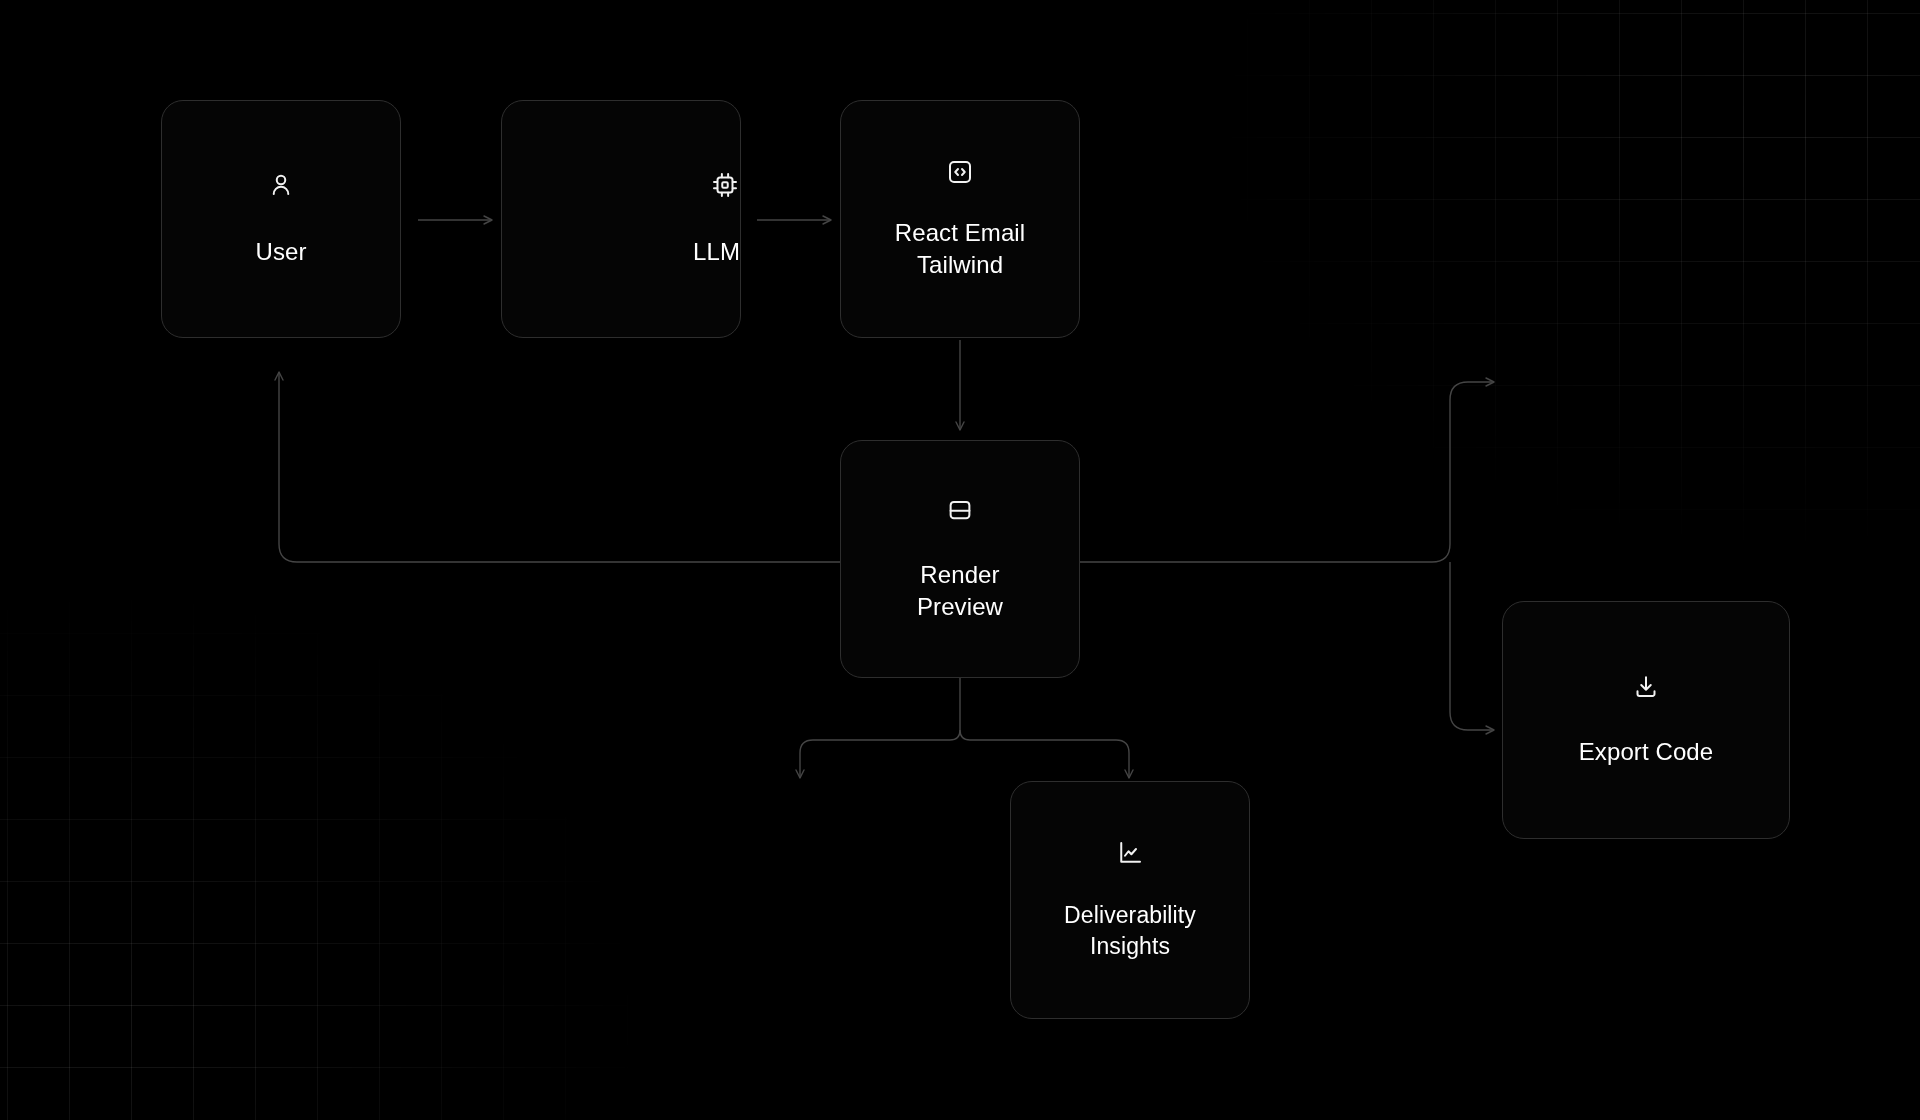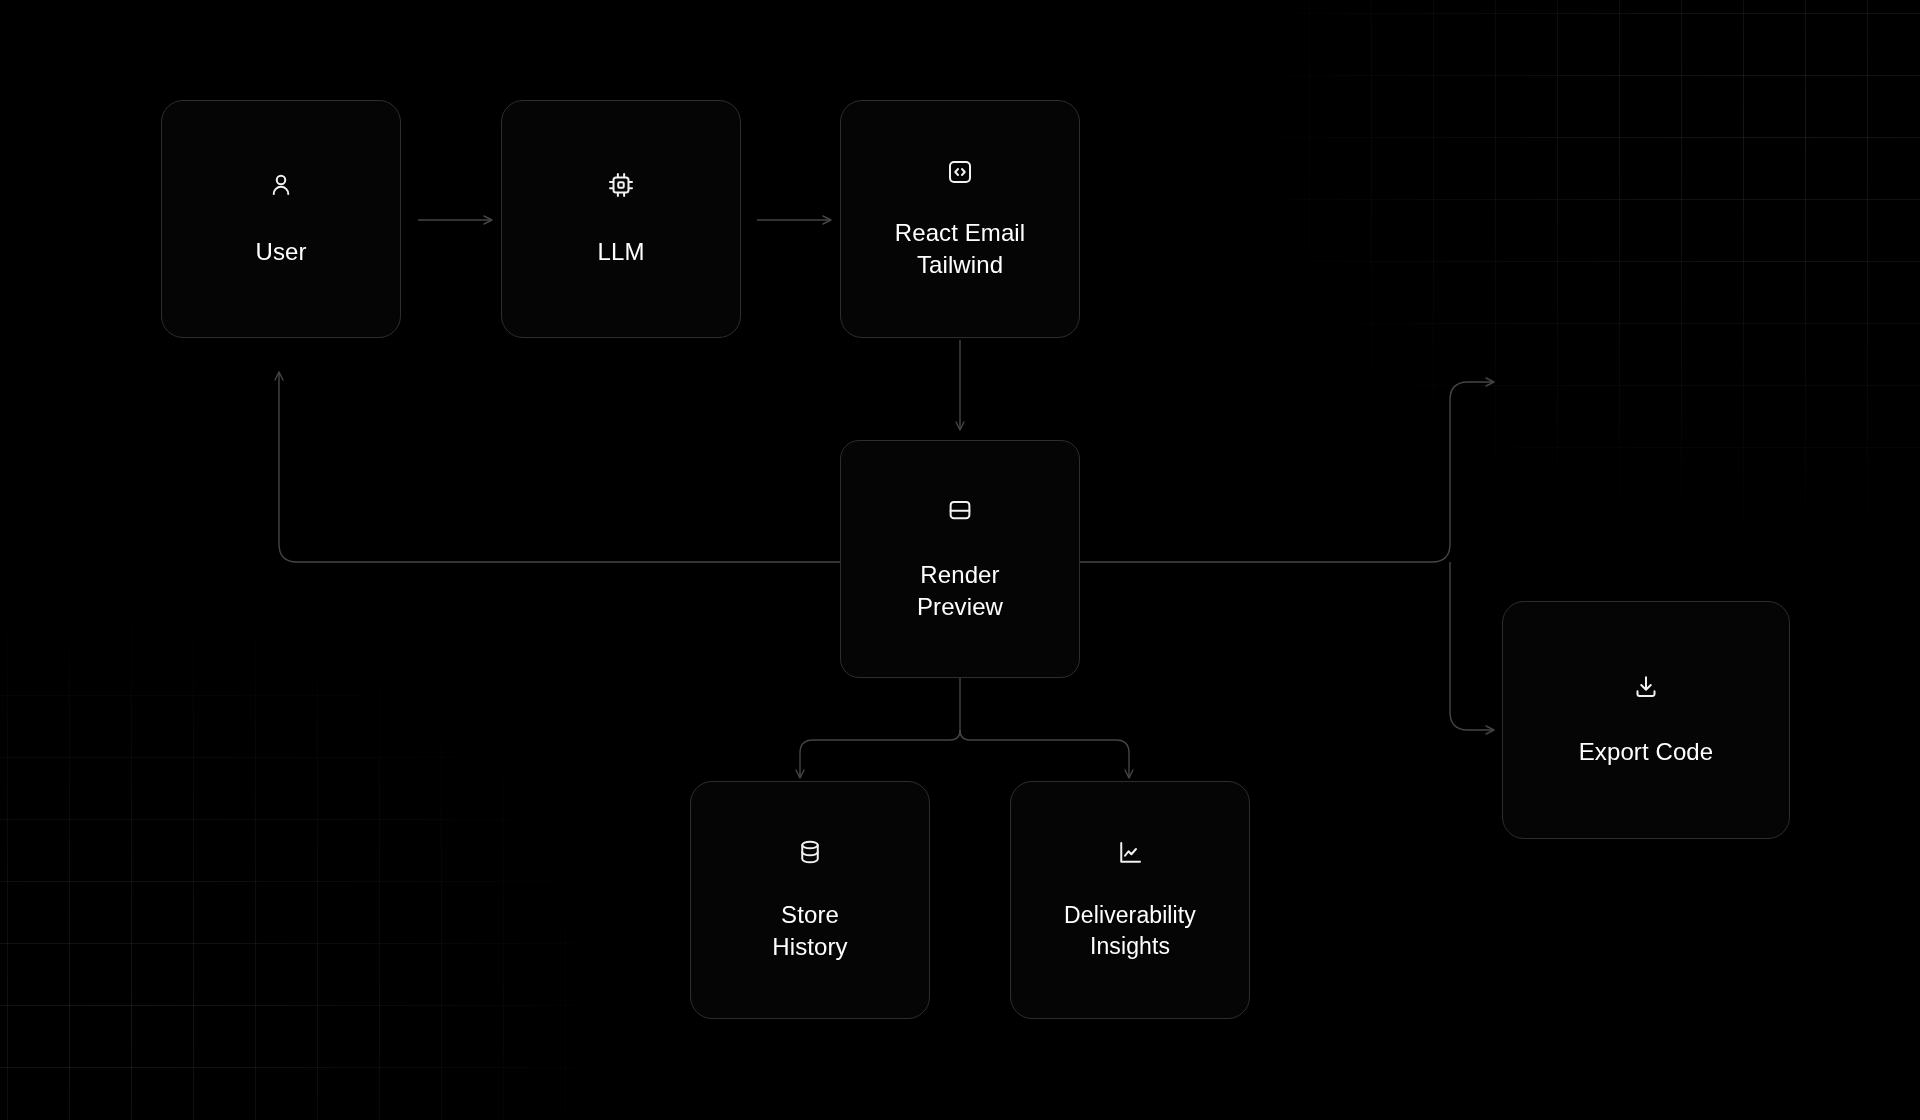--- a/index.html
+++ b/index.html
@@ -119,21 +119,21 @@
   <div class="node" style="left:161px; top:100px; width:240px; height:238px;">
     <span class="node-icon">
       <svg width="30" height="30" viewBox="0 0 24 24" fill="none" stroke="currentColor" stroke-width="1.6" stroke-linecap="round" stroke-linejoin="round">
         <circle cx="12" cy="8" r="3.4"></circle>
         <path d="M6.2 19.2a5.8 5.8 0 0 1 11.6 0"></path>
       </svg>
     </span>
     <div class="node-label">User</div>
   </div>
 
-  <div class="node" style="left:501px; top:100px; width:240px; height:238px;">
+  <div class="node" style="left:501px; top:100px; width:240px; height:238px;align-items:flex-end;">
     <span class="node-icon">
       <svg width="30" height="30" viewBox="0 0 24 24" fill="none" stroke="currentColor" stroke-width="1.6" stroke-linecap="round" stroke-linejoin="round">
         <rect x="6" y="6" width="12" height="12" rx="2"></rect>
         <rect x="9.8" y="9.8" width="4.4" height="4.4" rx="1"></rect>
         <path d="M9.5 3.2v2.6M14.5 3.2v2.6M9.5 18.2v2.6M14.5 18.2v2.6M3.2 9.5h2.6M3.2 14.5h2.6M18.2 9.5h2.6M18.2 14.5h2.6"></path>
       </svg>
     </span>
     <div class="node-label">LLM</div>
   </div>
 
@@ -141,21 +141,21 @@
     <span class="node-icon" style="margin-bottom:30px;">
       <svg width="30" height="30" viewBox="0 0 24 24" fill="none" stroke="currentColor" stroke-width="1.6" stroke-linecap="round" stroke-linejoin="round">
         <rect x="4" y="4" width="16" height="16" rx="3.2"></rect>
         <path d="M10.4 9.6 8.2 12l2.2 2.4M13.6 9.6 15.8 12l-2.2 2.4"></path>
       </svg>
     </span>
     <div class="node-label">React Email
 Tailwind</div>
   </div>
 
-  <div class="node" style="left:840px; top:440px; width:240px; height:238px;border-radius:19px;">
+  <div class="node" style="left:840px; top:440px; width:240px; height:238px;">
     <span class="node-icon" style="margin-bottom:34px;">
       <svg width="30" height="30" viewBox="0 0 24 24" fill="none" stroke="currentColor" stroke-width="1.6" stroke-linecap="round" stroke-linejoin="round">
         <rect x="4.5" y="5.5" width="15" height="13" rx="2.6"></rect>
         <path d="M4.5 12.6h15"></path>
       </svg>
     </span>
     <div class="node-label">Render
 Preview</div>
   </div>
 
@@ -163,31 +163,20 @@
   <div class="node" style="left:1502px; top:601px; width:288px; height:238px;">
     <span class="node-icon" style="margin-bottom:34px;">
       <svg width="30" height="30" viewBox="0 0 24 24" fill="none" stroke="currentColor" stroke-width="1.6" stroke-linecap="round" stroke-linejoin="round">
         <path d="M12 4.2v9.6M8.2 10.4 12 14.2l3.8-3.8"></path>
         <path d="M5.2 15.4v2.2a1.6 1.6 0 0 0 1.6 1.6h10.4a1.6 1.6 0 0 0 1.6-1.6v-2.2"></path>
       </svg>
     </span>
     <div class="node-label">Export Code</div>
   </div>
 
-  <div class="node" style="left:690px; top:781px; width:240px; height:238px;">
-    <span class="node-icon" style="margin-bottom:32px;">
-      <svg width="30" height="30" viewBox="0 0 24 24" fill="none" stroke="currentColor" stroke-width="1.6" stroke-linecap="round" stroke-linejoin="round">
-        <ellipse cx="12" cy="6.4" rx="6.2" ry="2.6"></ellipse>
-        <path d="M5.8 6.4v11.2c0 1.44 2.78 2.6 6.2 2.6s6.2-1.16 6.2-2.6V6.4"></path>
-        <path d="M5.8 12c0 1.44 2.78 2.6 6.2 2.6s6.2-1.16 6.2-2.6"></path>
-      </svg>
-    </span>
-    <div class="node-label">Store
-History</div>
-  </div>
 
   <div class="node" style="left:1010px; top:781px; width:240px; height:238px;">
     <span class="node-icon" style="margin-bottom:32px;">
       <svg width="30" height="30" viewBox="0 0 24 24" fill="none" stroke="currentColor" stroke-width="1.6" stroke-linecap="round" stroke-linejoin="round">
         <path d="M5 4v15h15"></path>
         <path d="M8 14.2l2.8-3.6 2.3 2.4 3.7-4.2"></path>
       </svg>
     </span>
     <div class="node-label small">Deliverability
 Insights</div>

